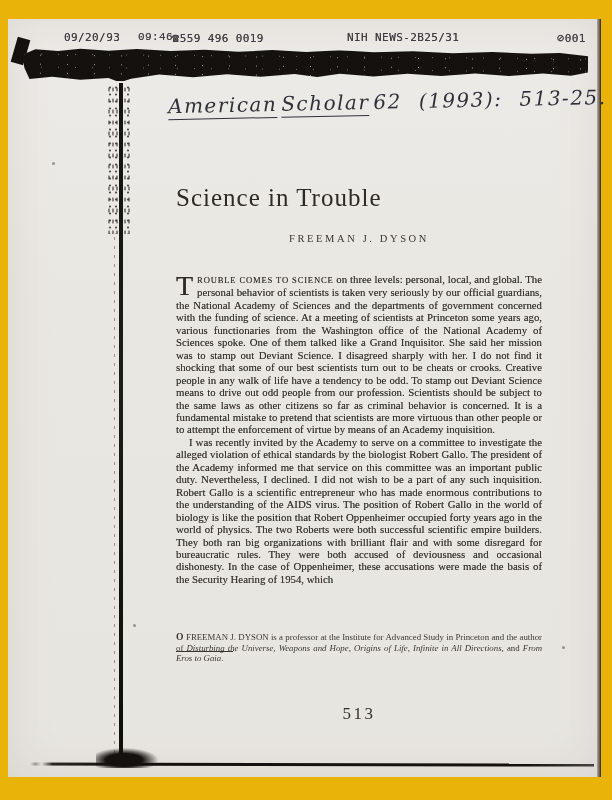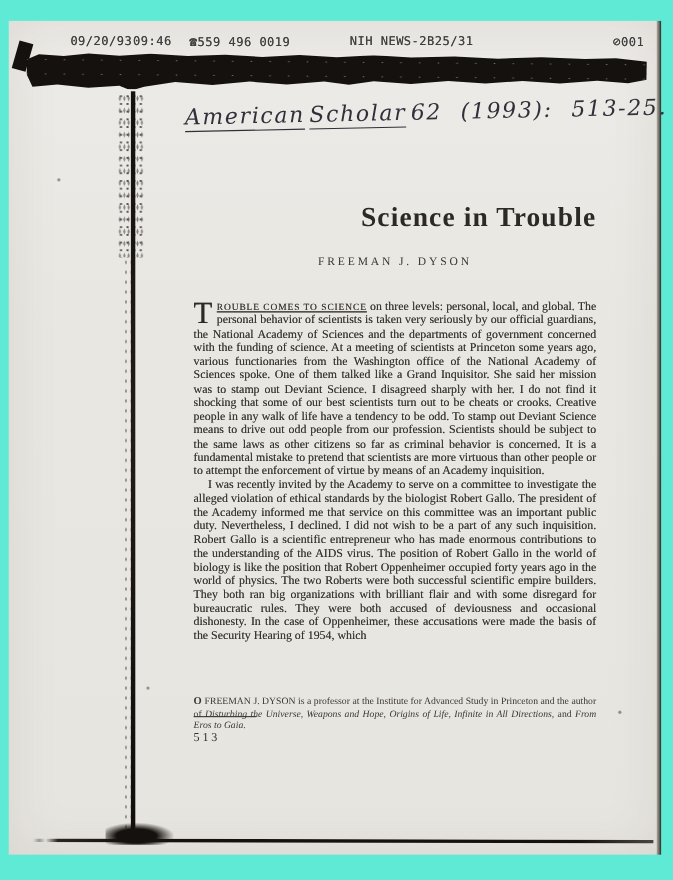--- a/index.html
+++ b/index.html
@@ -1,29 +1,29 @@
 <!DOCTYPE html>
 <html><head>
 <meta charset="utf-8">
 <style>
   html,body{margin:0;padding:0;background:#261c18;}
-  .stage{position:relative;width:612px;height:800px;background:#5eead4;overflow:hidden;
+  .stage{position:relative;width:612px;height:800px;background:#eab308;overflow:hidden;
          font-family:"Liberation Serif",serif;}
   
   .paper{position:absolute;left:8px;top:19px;width:592px;height:758px;
          background:linear-gradient(180deg,#edebe7 0%,#e9e7e2 35%,#e7e5e0 100%);
          box-shadow:inset 0 0 45px rgba(125,115,100,.14);}
   .paper-edge-r{position:absolute;left:597px;top:19px;width:4px;height:758px;
          background:linear-gradient(90deg,rgba(90,80,72,.35),rgba(38,28,24,.9));}
   
   .fax{position:absolute;top:31px;font-family:"DejaVu Sans Mono",monospace;
        font-size:11px;letter-spacing:.4px;color:#413e40;white-space:nowrap;
        text-shadow:0 0 .5px rgba(60,58,60,.8);}
-  .fax-date{left:64px;} .fax-time{left:121px;} .fax-phone{left:172px;}
-  .fax-station{left:290px;padding-left:28px;} .fax-pages{left:521px;margin-left:36px;}
+  .fax-date{left:64px;} .fax-time{left:138px;font-family:Liberation Mono, monospace;} .fax-phone{left:172px;}
+  .fax-station{left:319px;padding-left:28px;} .fax-pages{left:521px;margin-left:36px;}
   .glyph{font-size:12px;}
   
   .bar{position:absolute;left:24px;top:49px;width:564px;height:34px;background:#15110e;
        transform:rotate(.5deg);
        clip-path:polygon(0% 22%,2% 8%,6% 12%,10% 5%,15% 10%,20% 4%,26% 9%,32% 5%,38% 10%,
         44% 4%,50% 9%,56% 3%,62% 8%,69% 4%,76% 9%,83% 4%,90% 8%,95% 5%,100% 14%,100% 62%,
         97% 72%,92% 66%,86% 74%,80% 68%,74% 76%,68% 70%,62% 79%,56% 72%,52% 82%,48% 74%,
         42% 83%,36% 76%,30% 86%,24% 79%,19% 92%,17.5% 100%,16.5% 100%,15% 90%,10% 96%,
         5% 88%,1% 95%,0% 60%);}
   .bar::after{content:"";position:absolute;inset:0;
@@ -49,36 +49,36 @@
           rgba(21,17,14,.9) 4%,#15110e 15%,#15110e 88%,rgba(21,17,14,.75) 100%);}
   .speck{position:absolute;width:3px;height:3px;border-radius:50%;background:rgba(70,62,55,.5);}
   
   .handwriting{position:absolute;left:168px;top:90px;width:400px;
         font-family:"DejaVu Serif",serif;font-style:italic;font-size:20px;
         letter-spacing:1.5px;word-spacing:9px;color:#30303a;transform:rotate(-1.2deg);
         white-space:nowrap;}
   .hw-u{border-bottom:1.6px solid #30303a;padding-bottom:1px;margin-right:4px;}
   
   .article{position:absolute;left:176px;top:180px;width:366px;height:600px;color:#37322d;}
-  .title{margin:4px 0 0 0;text-align:right;font-size:25px;font-weight:700;
+  .title{margin:4px 0 0 0;text-align:left;font-size:25px;font-weight:400;
         letter-spacing:1px;color:#2d2a26;}
   .author{margin:21px 0 0 0;text-align:center;font-size:10.5px;letter-spacing:2.6px;
         color:#3a3631;}
   .bodytext{margin-top:29px;font-size:10.8px;line-height:12.45px;text-align:justify;
         text-shadow:0 0 .4px rgba(55,50,45,.65);}
   .bodytext p{margin:0;}
   .bodytext p.indent{text-indent:13px;}
   .dropcap{float:left;font-size:28px;line-height:22px;padding:2px 4px 0 0;color:#2d2a26;}
-  .sc{font-size:8.6px;letter-spacing:.8px;text-decoration:underline;}
+  .sc{font-size:8.6px;letter-spacing:.8px;}
   .rule{position:absolute;left:0;top:471px;width:57px;border-top:1.4px solid #3a3531;}
   .footnote{position:absolute;left:0;top:452px;width:366px;font-size:8.8px;
         line-height:10.7px;text-align:justify;color:#3b3631;}
   .fn-marker{font-weight:bold;font-size:9.6px;}
   .fn-italic{font-style:italic;}
-  .folio{position:absolute;left:0;top:485px;width:100%;font-size:11px;
+  .folio{position:absolute;left:0;top:524px;width:100%;text-align:center;font-size:17px;
         letter-spacing:2.5px;color:#332f2a;}
 </style>
 </head>
 <body>
 
 <div class="stage">
 
   <div class="paper"></div>
   <div class="paper-edge-r"></div>
 

